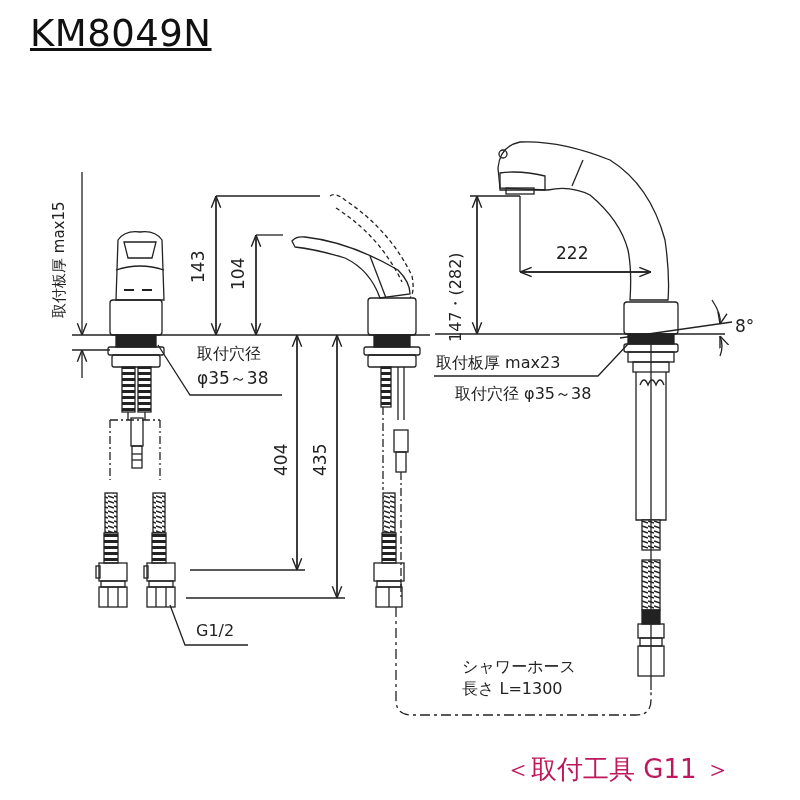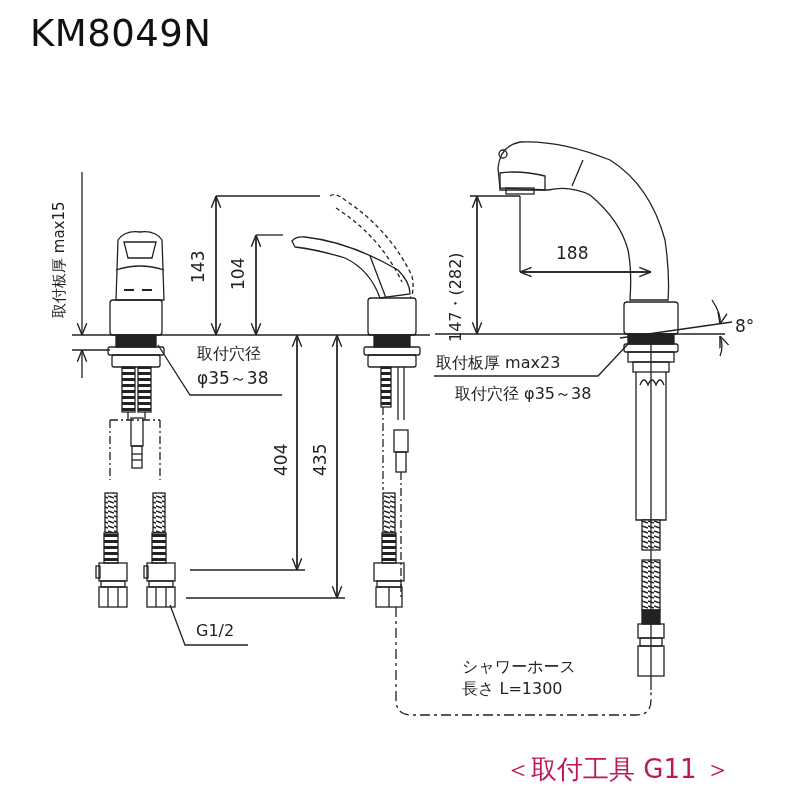--- a/index.html
+++ b/index.html
@@ -1,19 +1,19 @@
 <!DOCTYPE html>
 <html><head>
   <meta charset="utf-8">
   <style>
     html, body { margin: 0; padding: 0; background: #ffffff; }
     body { width: 800px; height: 800px; position: relative; overflow: hidden;
            font-family: "DejaVu Sans", "Liberation Sans", sans-serif; color: #1a1a1a; }
     .title { position: absolute; left: 30px; top: 12px; font-size: 37px; letter-spacing: 0.5px;
-             font-family: "DejaVu Sans", sans-serif; color: #111; }
+             font-family: "DejaVu Sans", sans-serif; color: #111; text-decoration: underline; }
     svg.drawing { position: absolute; left: 0; top: 0; }
     .lbl { position: absolute; font-size: 16px; color: #222; white-space: nowrap;
            font-family: "DejaVu Sans", sans-serif; line-height: 1; }
     .vert { transform-origin: left top; transform: rotate(-90deg); }
     .tool { position: absolute; left: 505px; top: 752px; font-size: 26px; color: #be185d;
             font-family: "DejaVu Sans", sans-serif; white-space: nowrap; }
   </style>
 </head>
 <body>
 
@@ -192,20 +192,20 @@
 <div class="lbl vert" style="left:52px; top:318px; font-size:15px;">取付板厚 max15</div>
 <div class="lbl" style="left:197px; top:346px;">取付穴径</div>
 <div class="lbl" style="left:197px; top:370px; font-size:17px;">φ35～38</div>
 <div class="lbl vert" style="left:190px; top:283px; font-size:17px;">143</div>
 <div class="lbl vert" style="left:230px; top:290px; font-size:17px;">104</div>
 <div class="lbl vert" style="left:273px; top:476px; font-size:17px;">404</div>
 <div class="lbl vert" style="left:312px; top:476px; font-size:17px;">435</div>
 <div class="lbl" style="left:196px; top:623px;">G1/2</div>
 
 <div class="lbl vert" style="left:448px; top:342px; font-size:16px;">147・(282)</div>
-<div class="lbl" style="left:556px; top:245px; font-size:17px;">188</div>
+<div class="lbl" style="left:556px; top:245px; font-size:17px;">222</div>
 <div class="lbl" style="left:735px; top:318px; font-size:17px;">8°</div>
 <div class="lbl" style="left:436px; top:355px;">取付板厚 max23</div>
 <div class="lbl" style="left:436px; top:386px;margin-left:19px;">取付穴径 φ35～38</div>
 <div class="lbl" style="left:462px; top:659px;">シャワーホース</div>
 <div class="lbl" style="left:462px; top:681px;">長さ L=1300</div>
 
 <div class="tool">＜取付工具 G11 ＞</div>
 
 </body></html>

